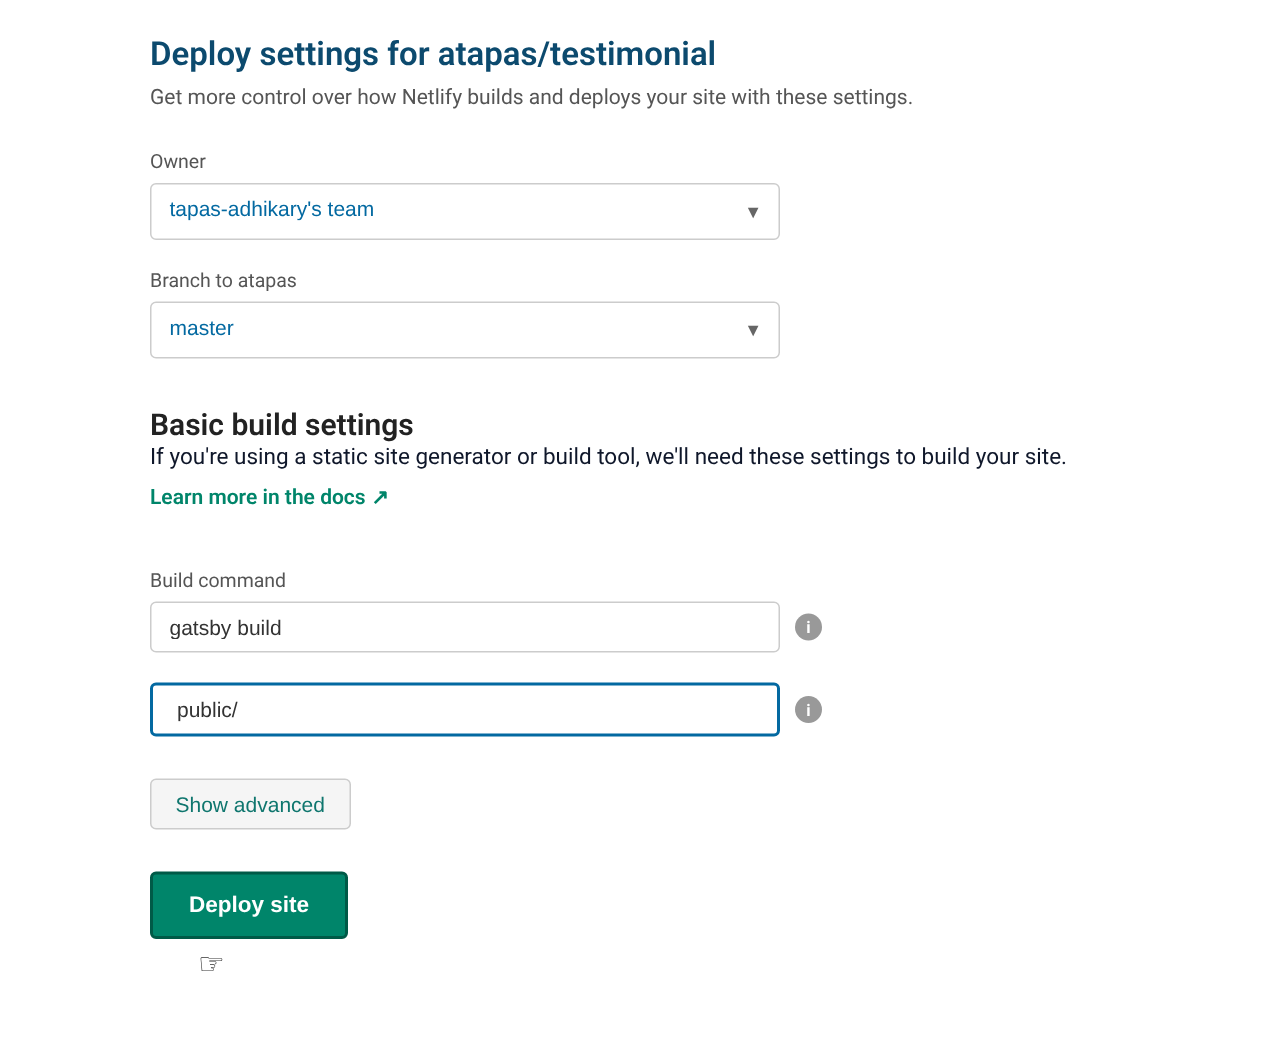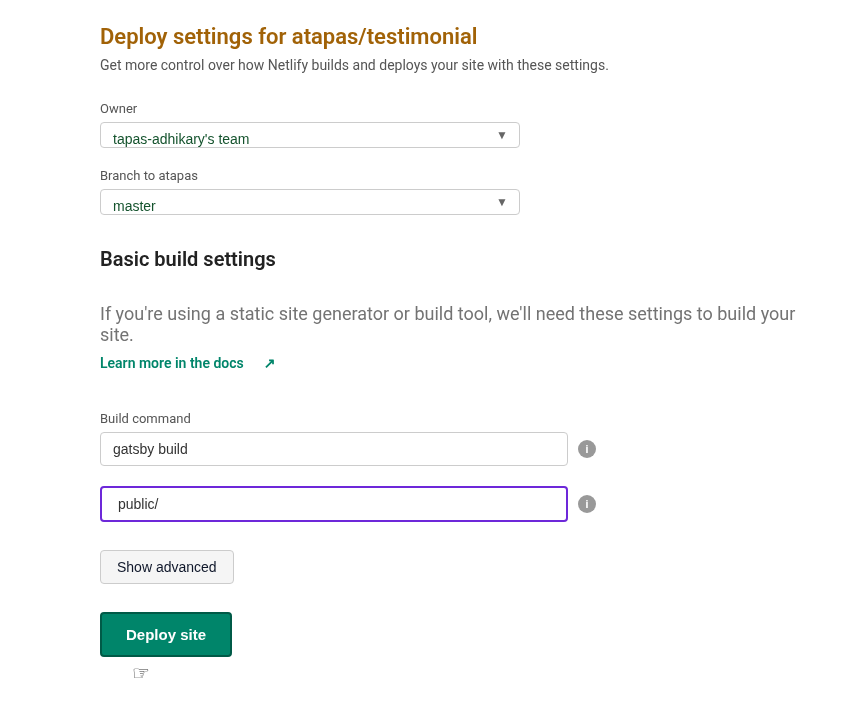--- a/index.html
+++ b/index.html
@@ -18,21 +18,21 @@
     }
 
     .page-container {
       padding: 24px 40px 40px 100px;
       max-width: 845px;
     }
 
     .page-title {
       font-size: 22px;
       font-weight: 600;
-      color: #a16207;
+      color: #0c4a6e;
       margin-bottom: 8px;
     }
 
     .page-subtitle {
       font-size: 14px;
       color: #555;
       margin-bottom: 28px;
     }
 
     .form-group {
@@ -46,25 +46,25 @@
       margin-bottom: 6px;
     }
 
     .select-wrapper {
       position: relative;
       width: 420px;
     }
 
     .select-wrapper select {
       width: 100%;
-      padding: 8px 36px 0 12px;
+      padding: 8px 36px 12px 12px;
       border: 1px solid #ccc;
       border-radius: 4px;
       font-size: 14px;
-      color: #14532d;
+      color: #0369a1;
       background: #fff;
       appearance: none;
       -webkit-appearance: none;
       cursor: pointer;
       outline: none;
     }
 
     .select-chevron {
       position: absolute;
       right: 12px;
@@ -80,56 +80,55 @@
     }
 
     .section-title {
       font-size: 20px;
       font-weight: 600;
       color: #222;
       margin-bottom: 0;
     }
 
     .section-desc {
-      font-size: 18px;
-      color: #737373;
+      font-size: 15px;
+      color: #0f172a;
       margin-bottom: 10px;
-      margin-top: 32px;
     }
 
     .learn-more-link {
       color: #00856a;
       font-weight: 600;
       font-size: 14px;
       text-decoration: none;
       display: inline-flex;
       align-items: center;
-      gap: 20px;
+      gap: 4px;
       margin-bottom: 24px;
     }
 
     .input-with-info {
       display: flex;
       align-items: center;
       gap: 10px;
     }
 
     .text-input {
-      width: 468px;
+      width: 420px;
       padding: 8px 12px;
       border: 1px solid #ccc;
       border-radius: 4px;
       font-size: 14px;
       color: #333;
       background: #fff;
       outline: none;
     }
 
     .text-input.active-border {
-      border: 2px solid #6d28d9;
+      border: 2px solid #0369a1;
       border-radius: 4px;
       padding-left: 16px;
     }
 
     .info-icon {
       width: 18px;
       height: 18px;
       border-radius: 50%;
       background: #999;
       color: #fff;
@@ -142,21 +141,21 @@
       flex-shrink: 0;
     }
 
     .show-advanced-btn {
       display: inline-block;
       padding: 8px 16px;
       border: 1px solid #ccc;
       border-radius: 4px;
       background: #f5f5f5;
       font-size: 14px;
-      color: #0f172a;
+      color: #0f766e;
       cursor: pointer;
       margin-top: 8px;
       margin-bottom: 28px;
     }
 
     .deploy-btn {
       display: inline-block;
       padding: 12px 24px;
       background: #00856a;
       color: #fff;

